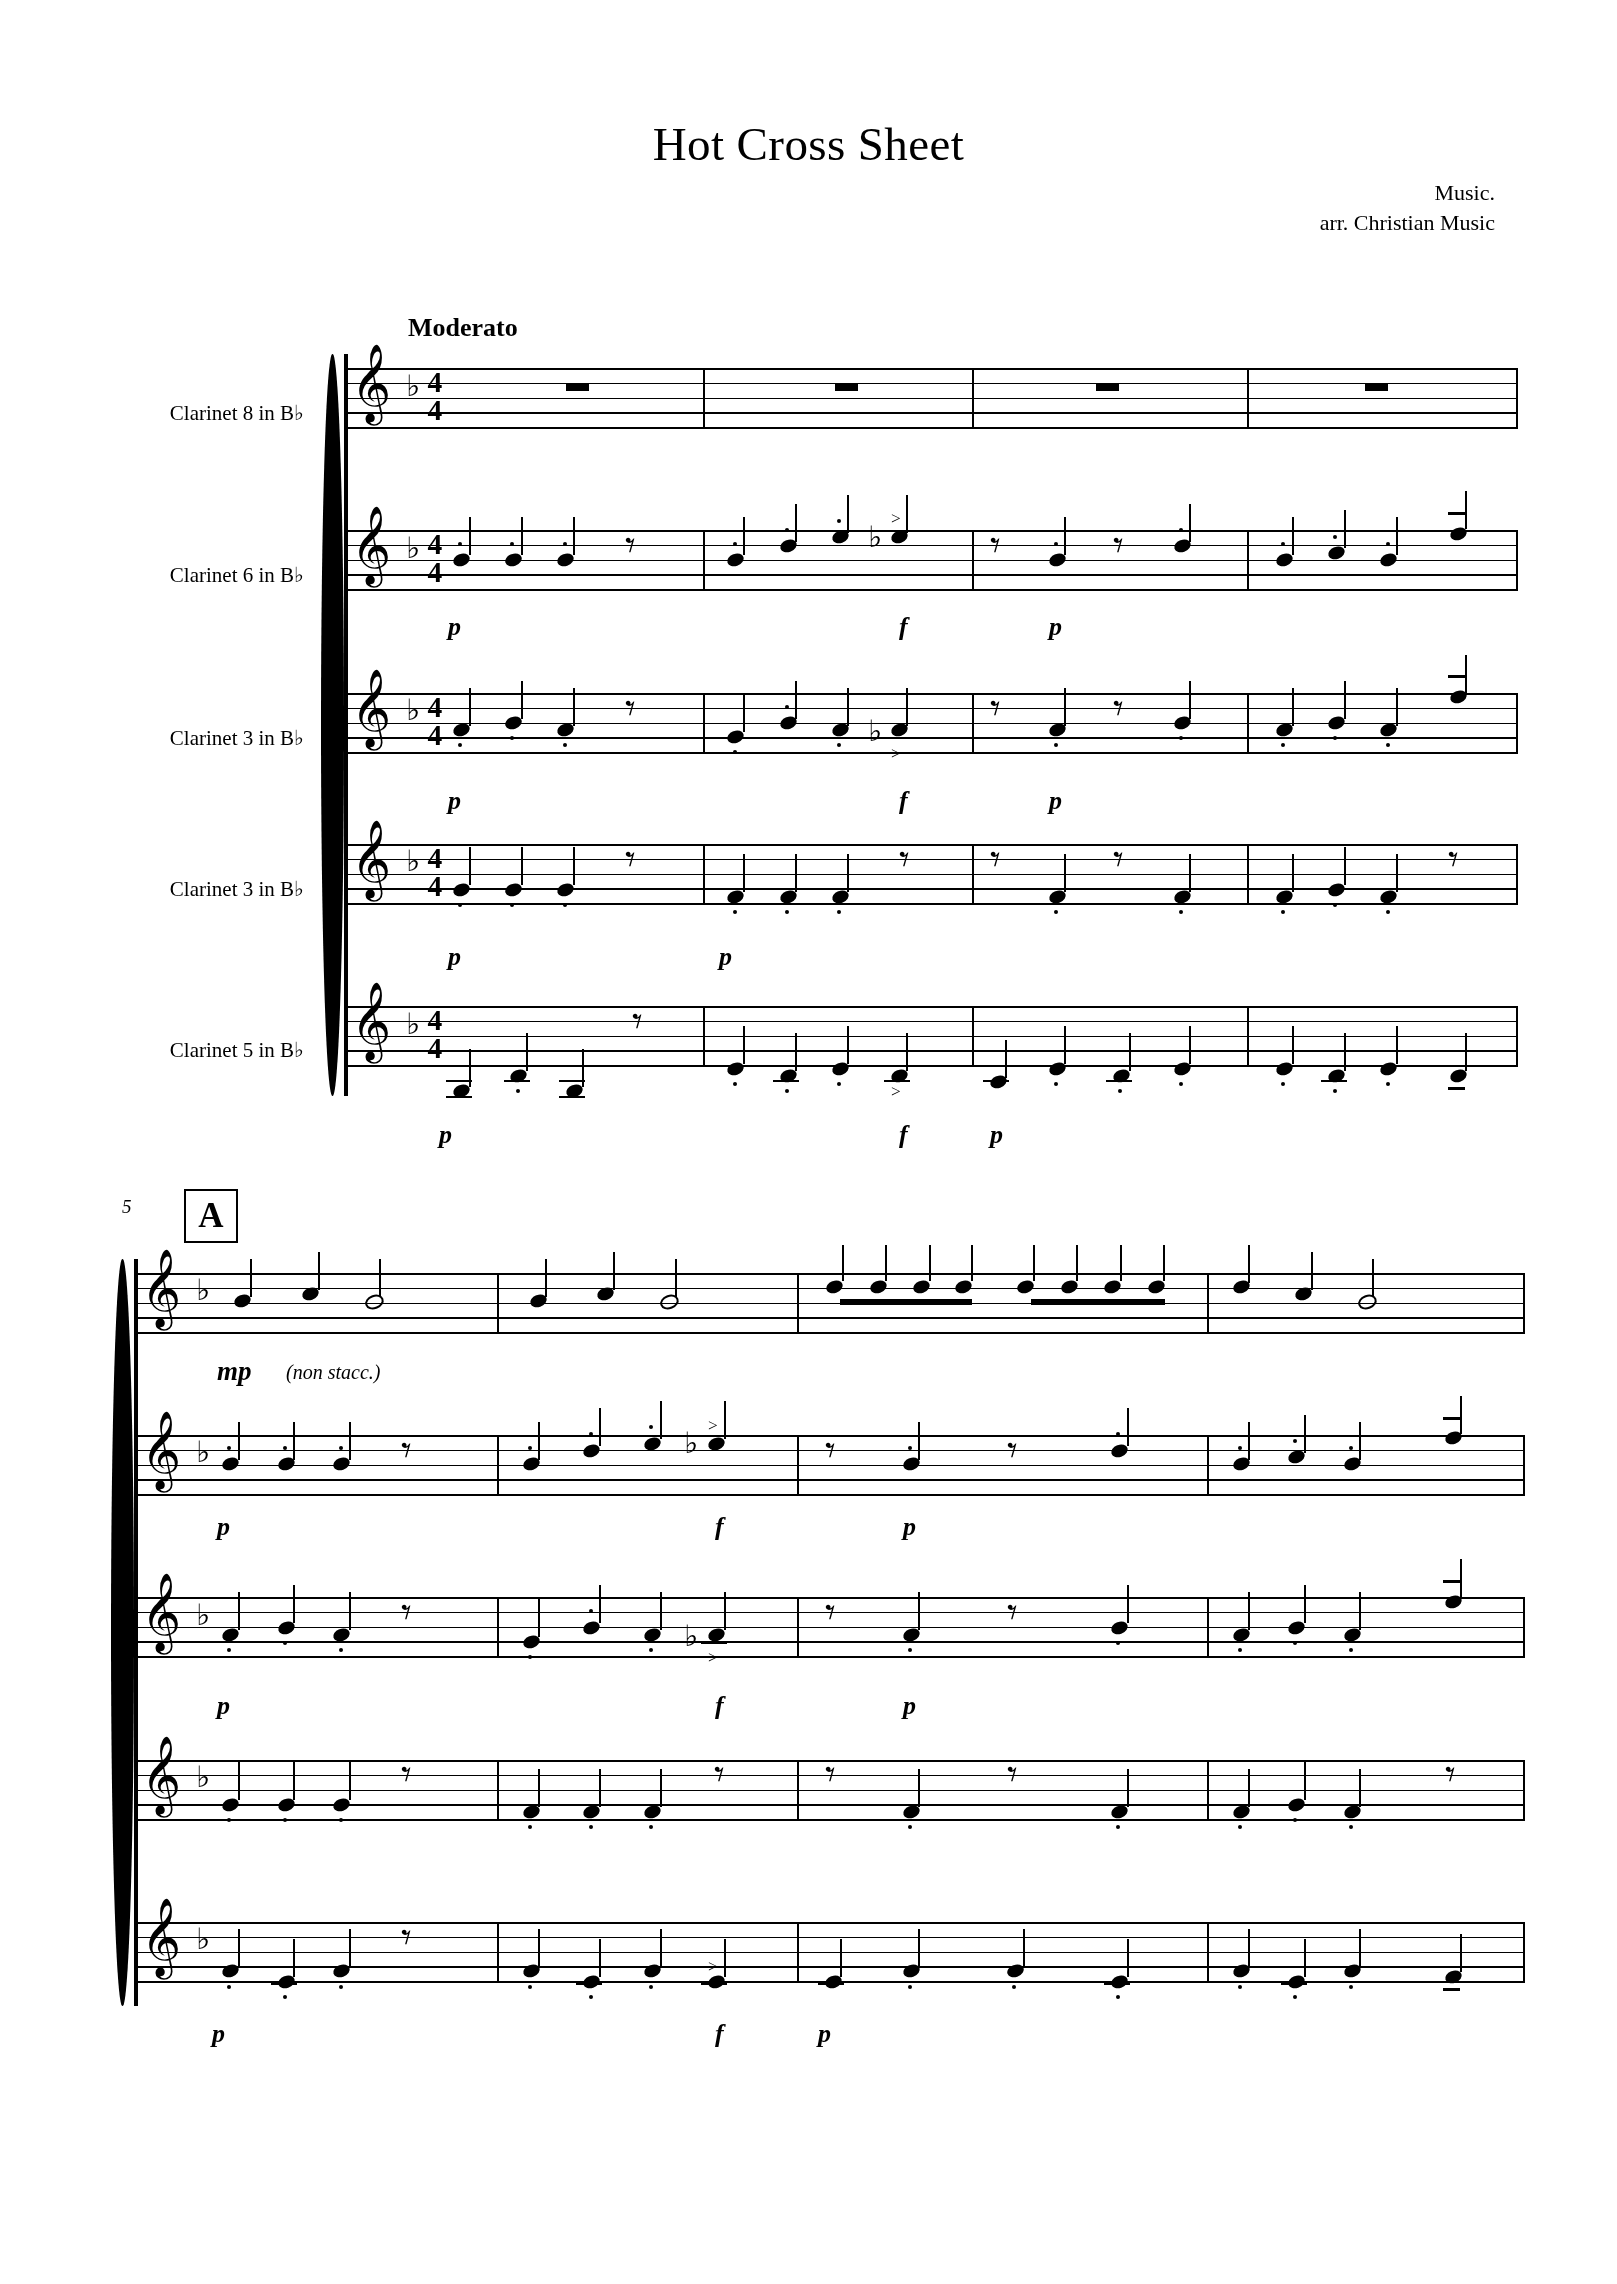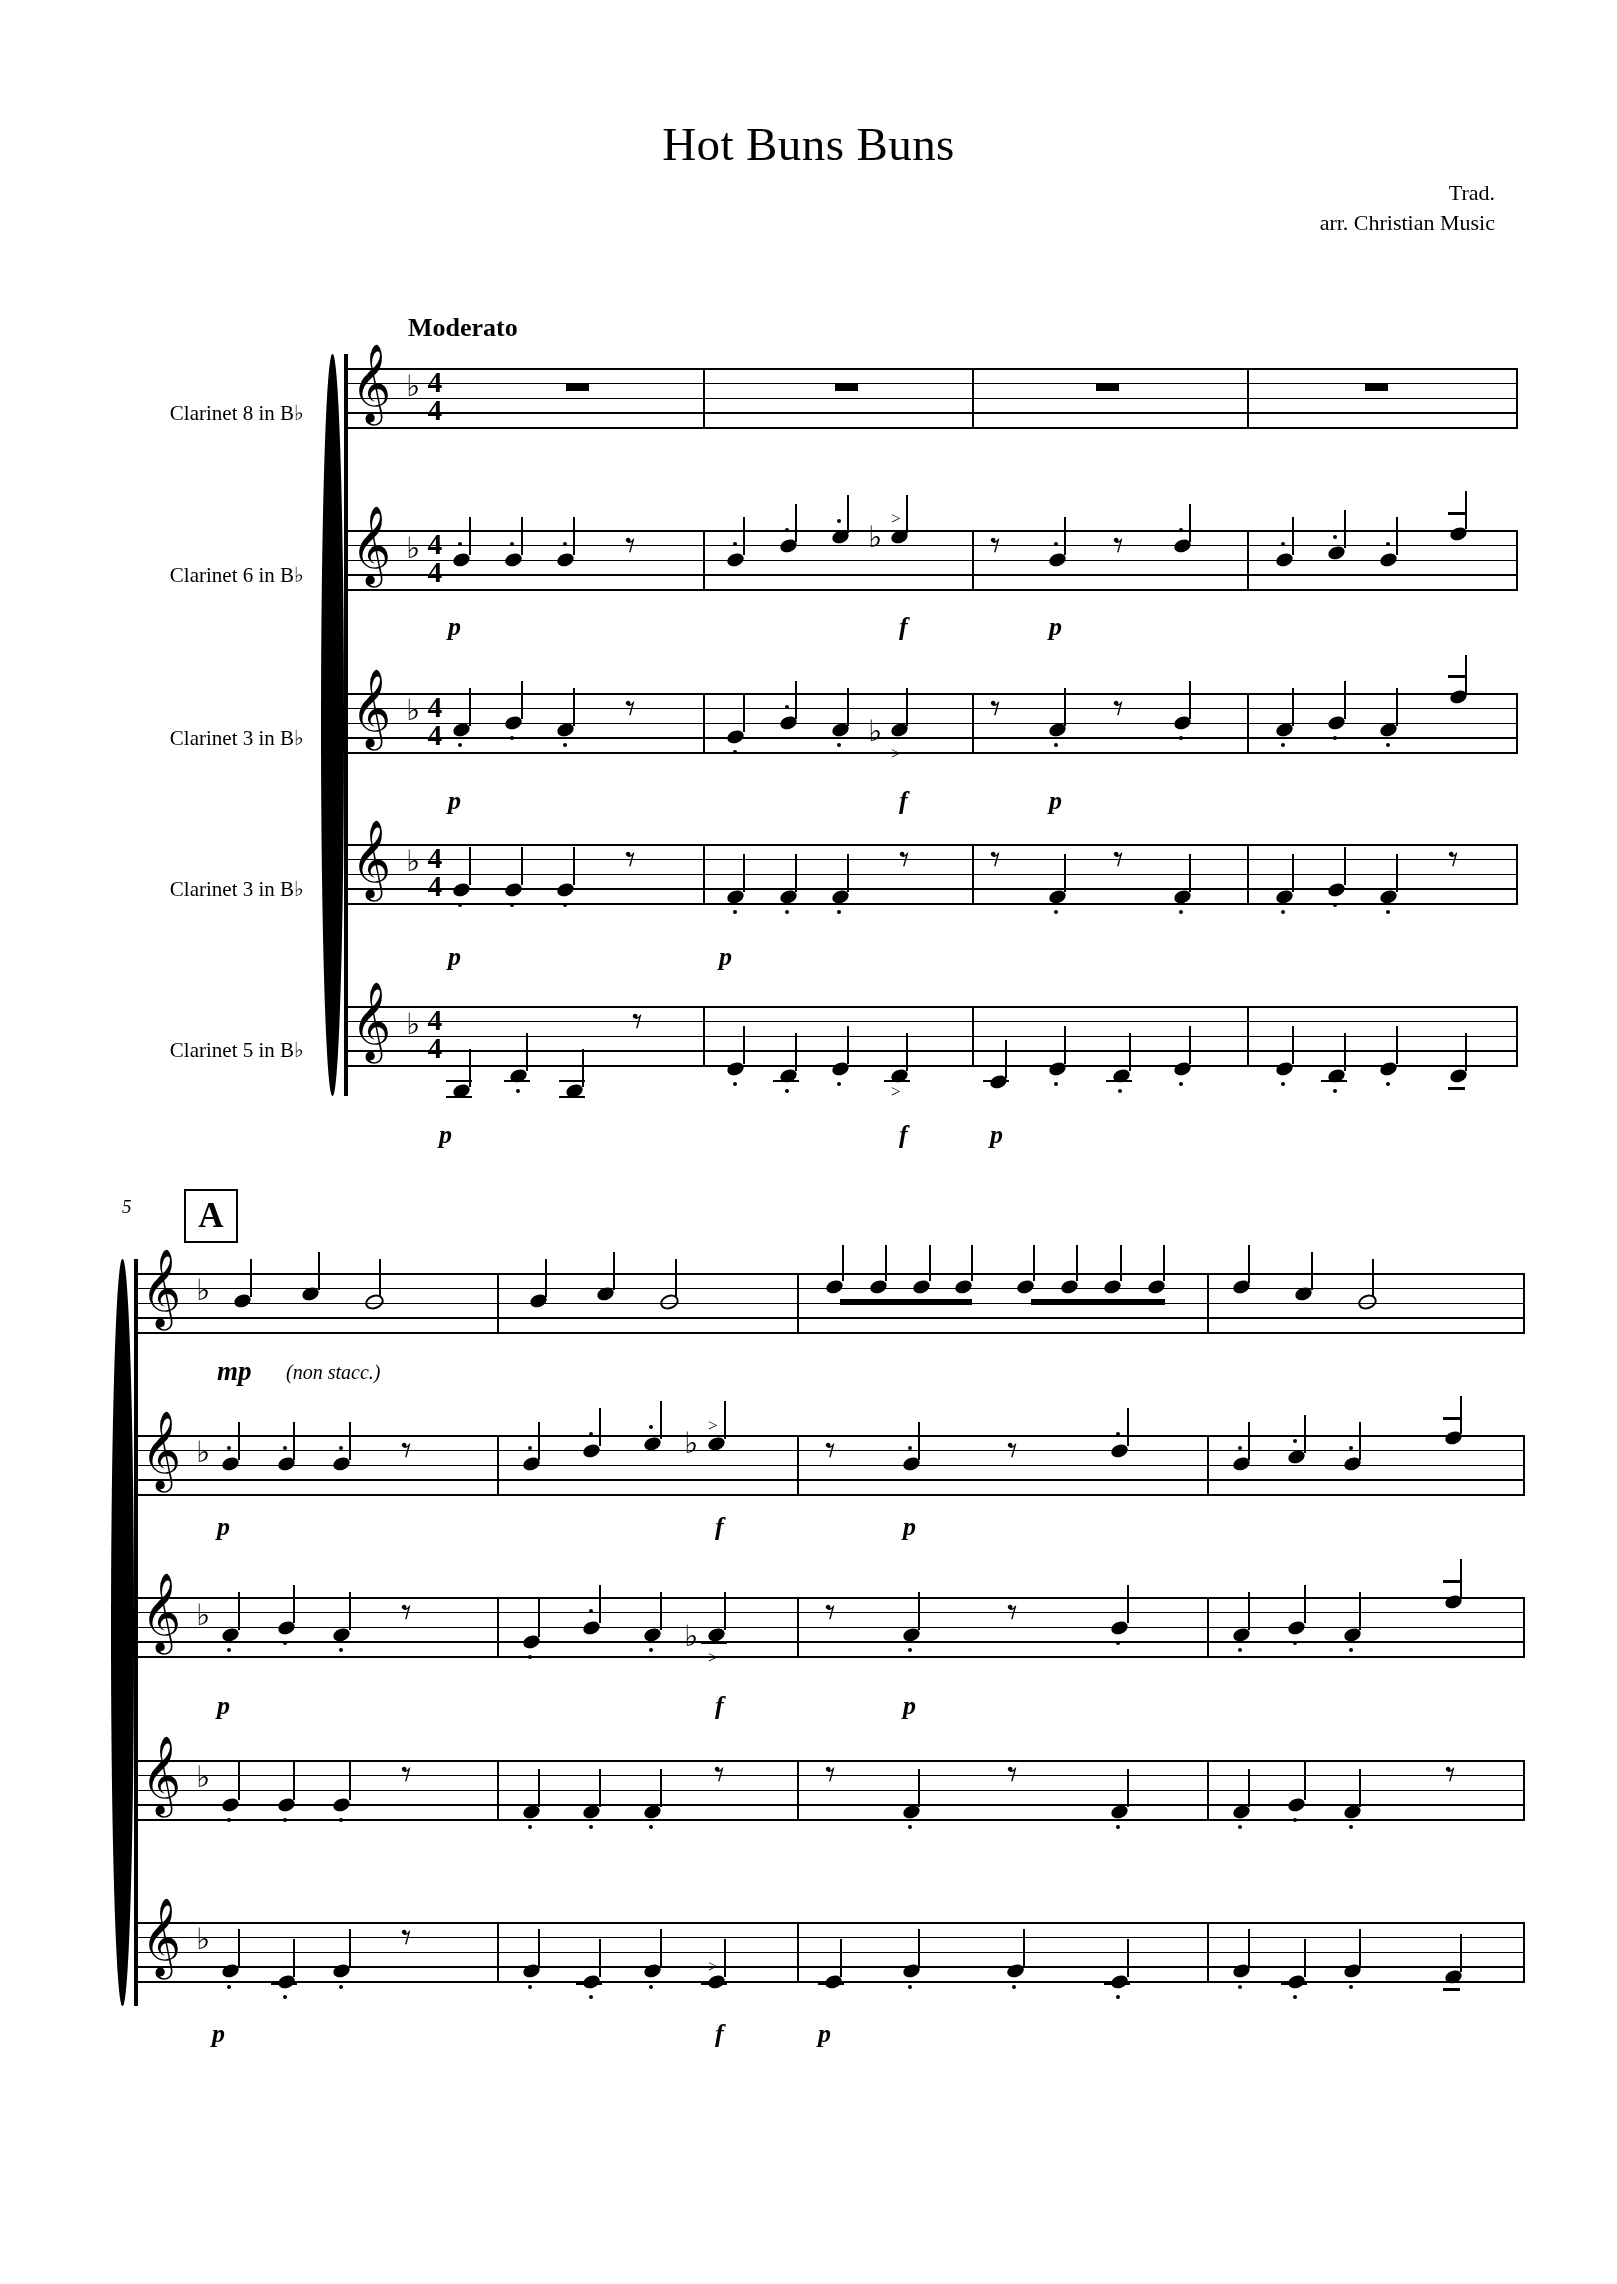--- a/index.html
+++ b/index.html
@@ -158,24 +158,24 @@
     font-family: "DejaVu Sans", sans-serif;
   }
   .rest-whole { position: absolute; width: 22.6px; height: 7.8px; background: #000; }
   .flat { position: absolute; font-size: 29.5px; line-height: 1; font-family: "DejaVu Sans", sans-serif; }
 </style>
 </head>
 <body>
 
 <div class="page">
 
-  <div class="title">Hot Buns Buns</div>
+  <div class="title">Hot Cross Sheet</div>
 
   <div class="composer">
-    <div>Trad.</div>
+    <div>Music.</div>
     <div>arr. Christian Music</div>
   </div>
 
   <div class="tempo">Moderato</div>
 
   <div class="system" style="left:0;top:0;width:1617px;height:1146px;">
 
     <div class="brace" style="left:321px;top:354px;height:742px;"></div>
     <div class="barline" style="left:344px;top:354px;width:3.5px;height:742px;"></div>
 

